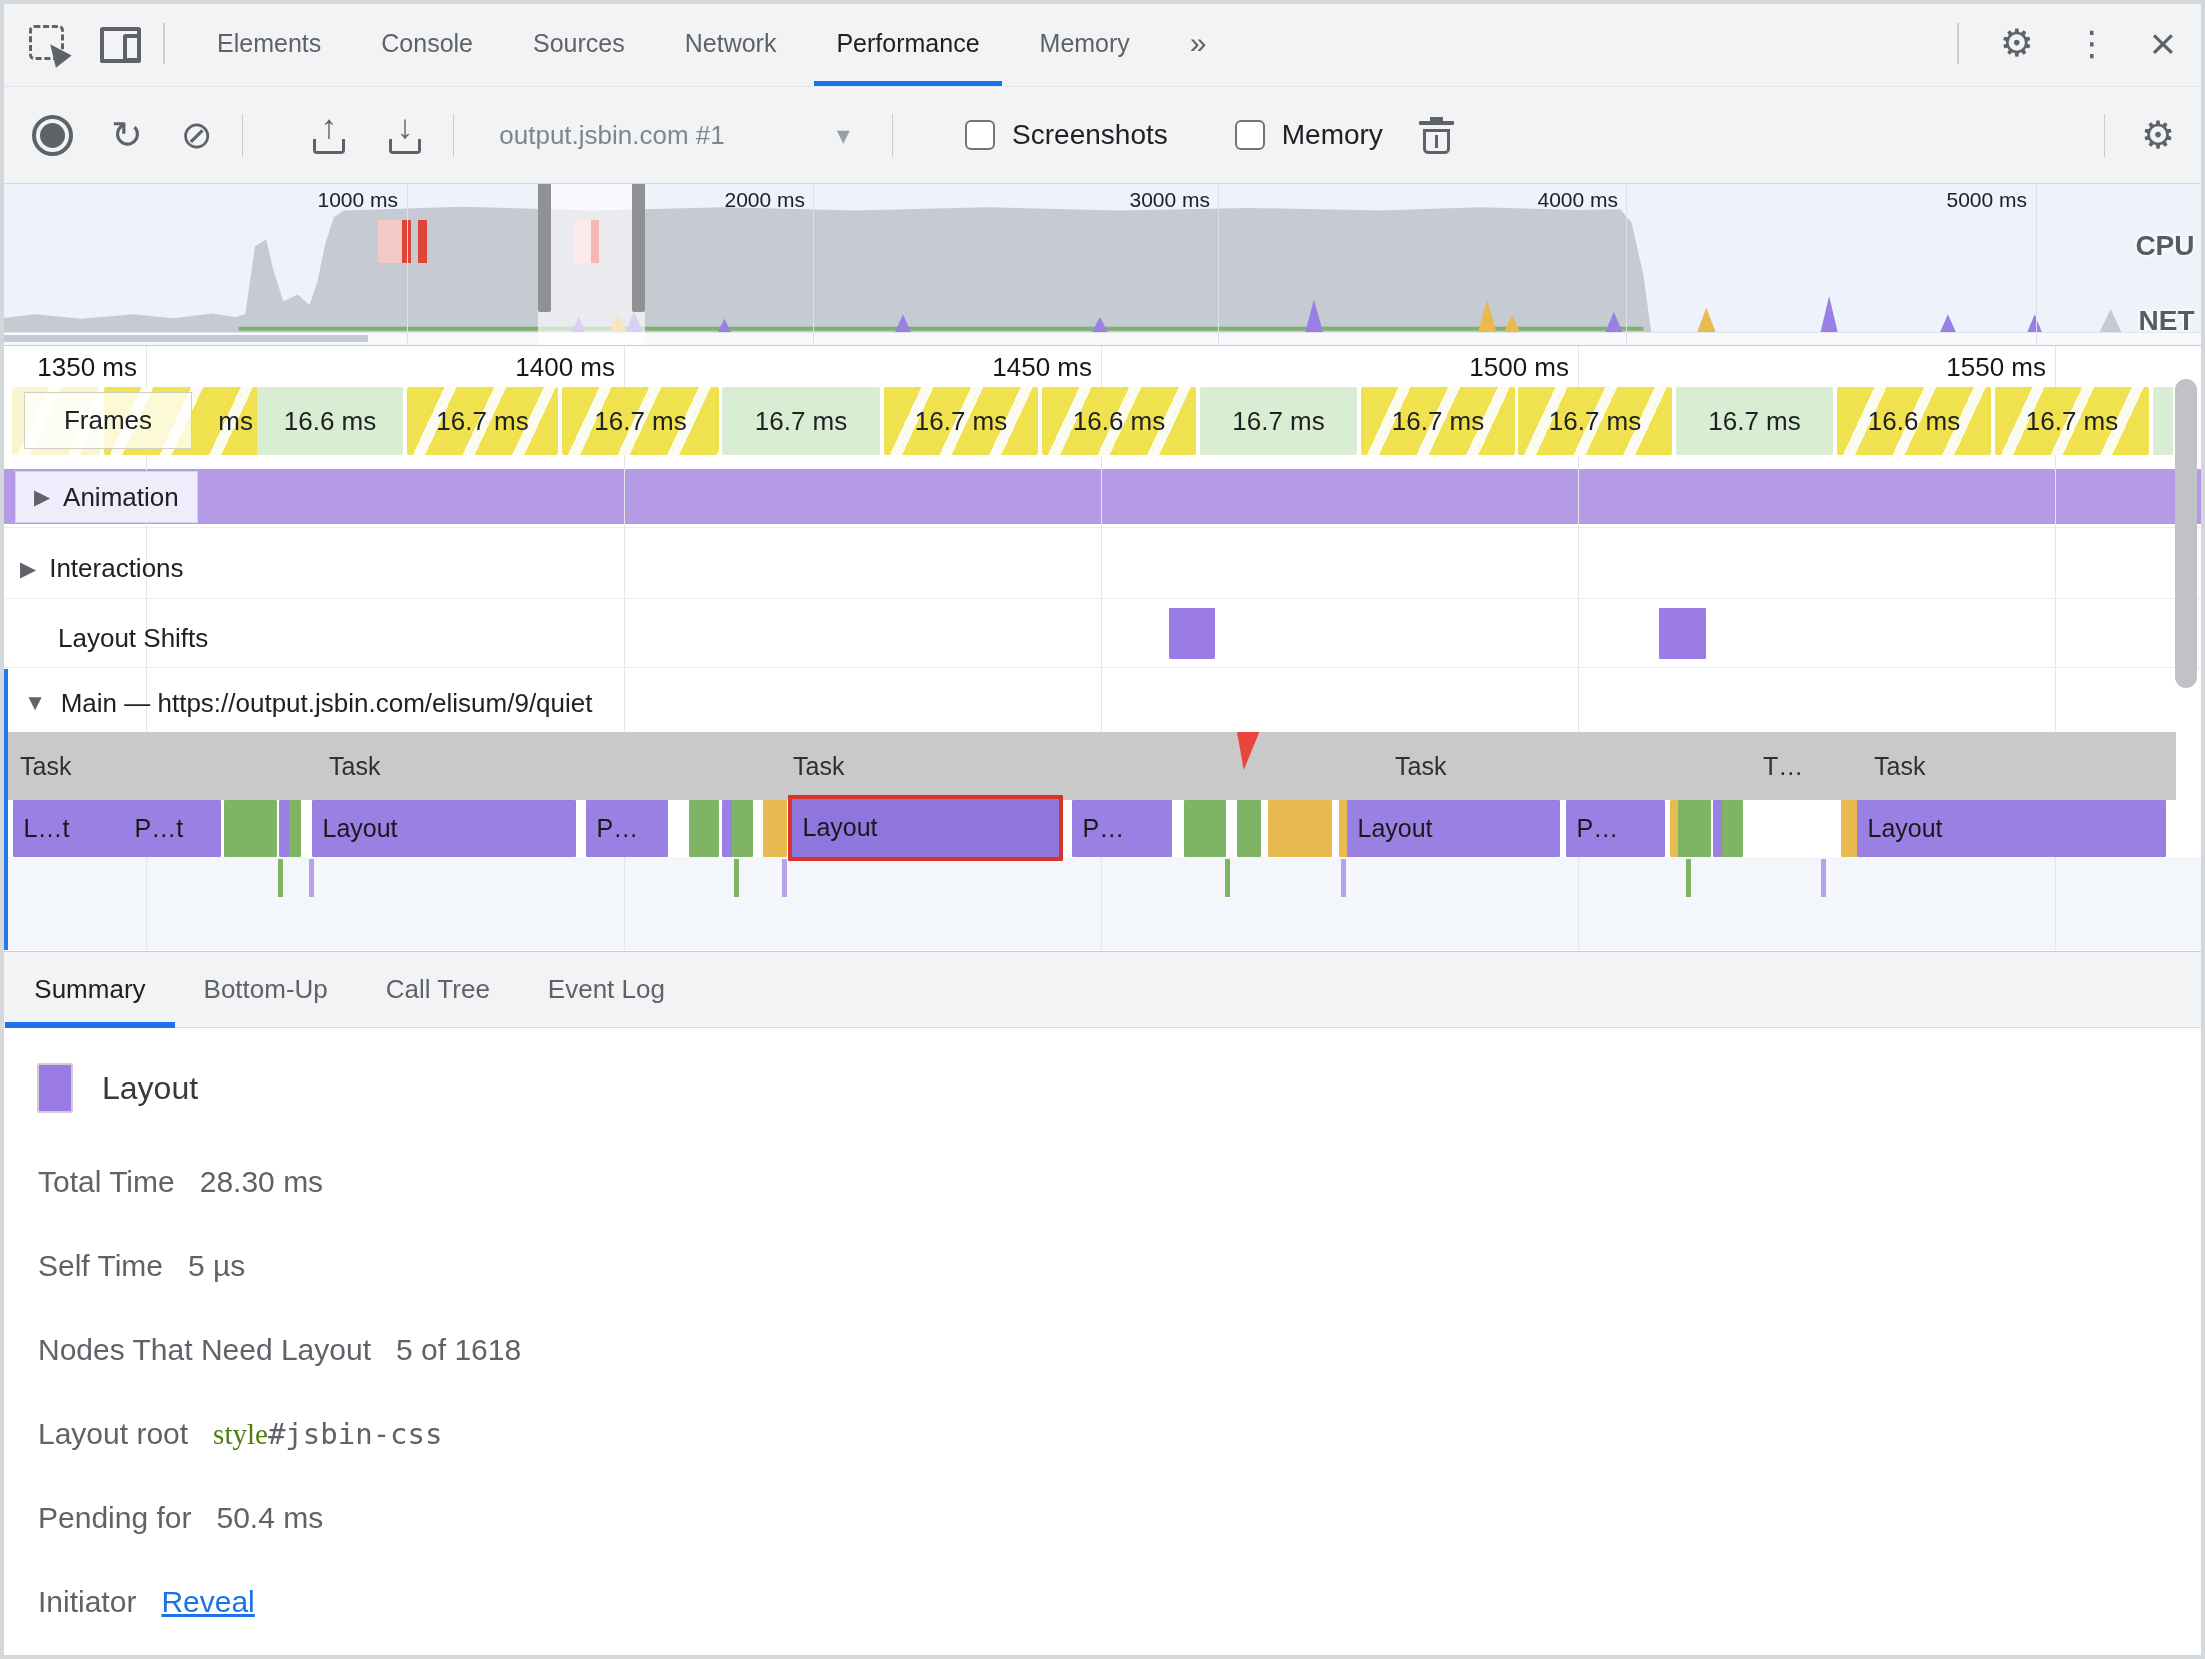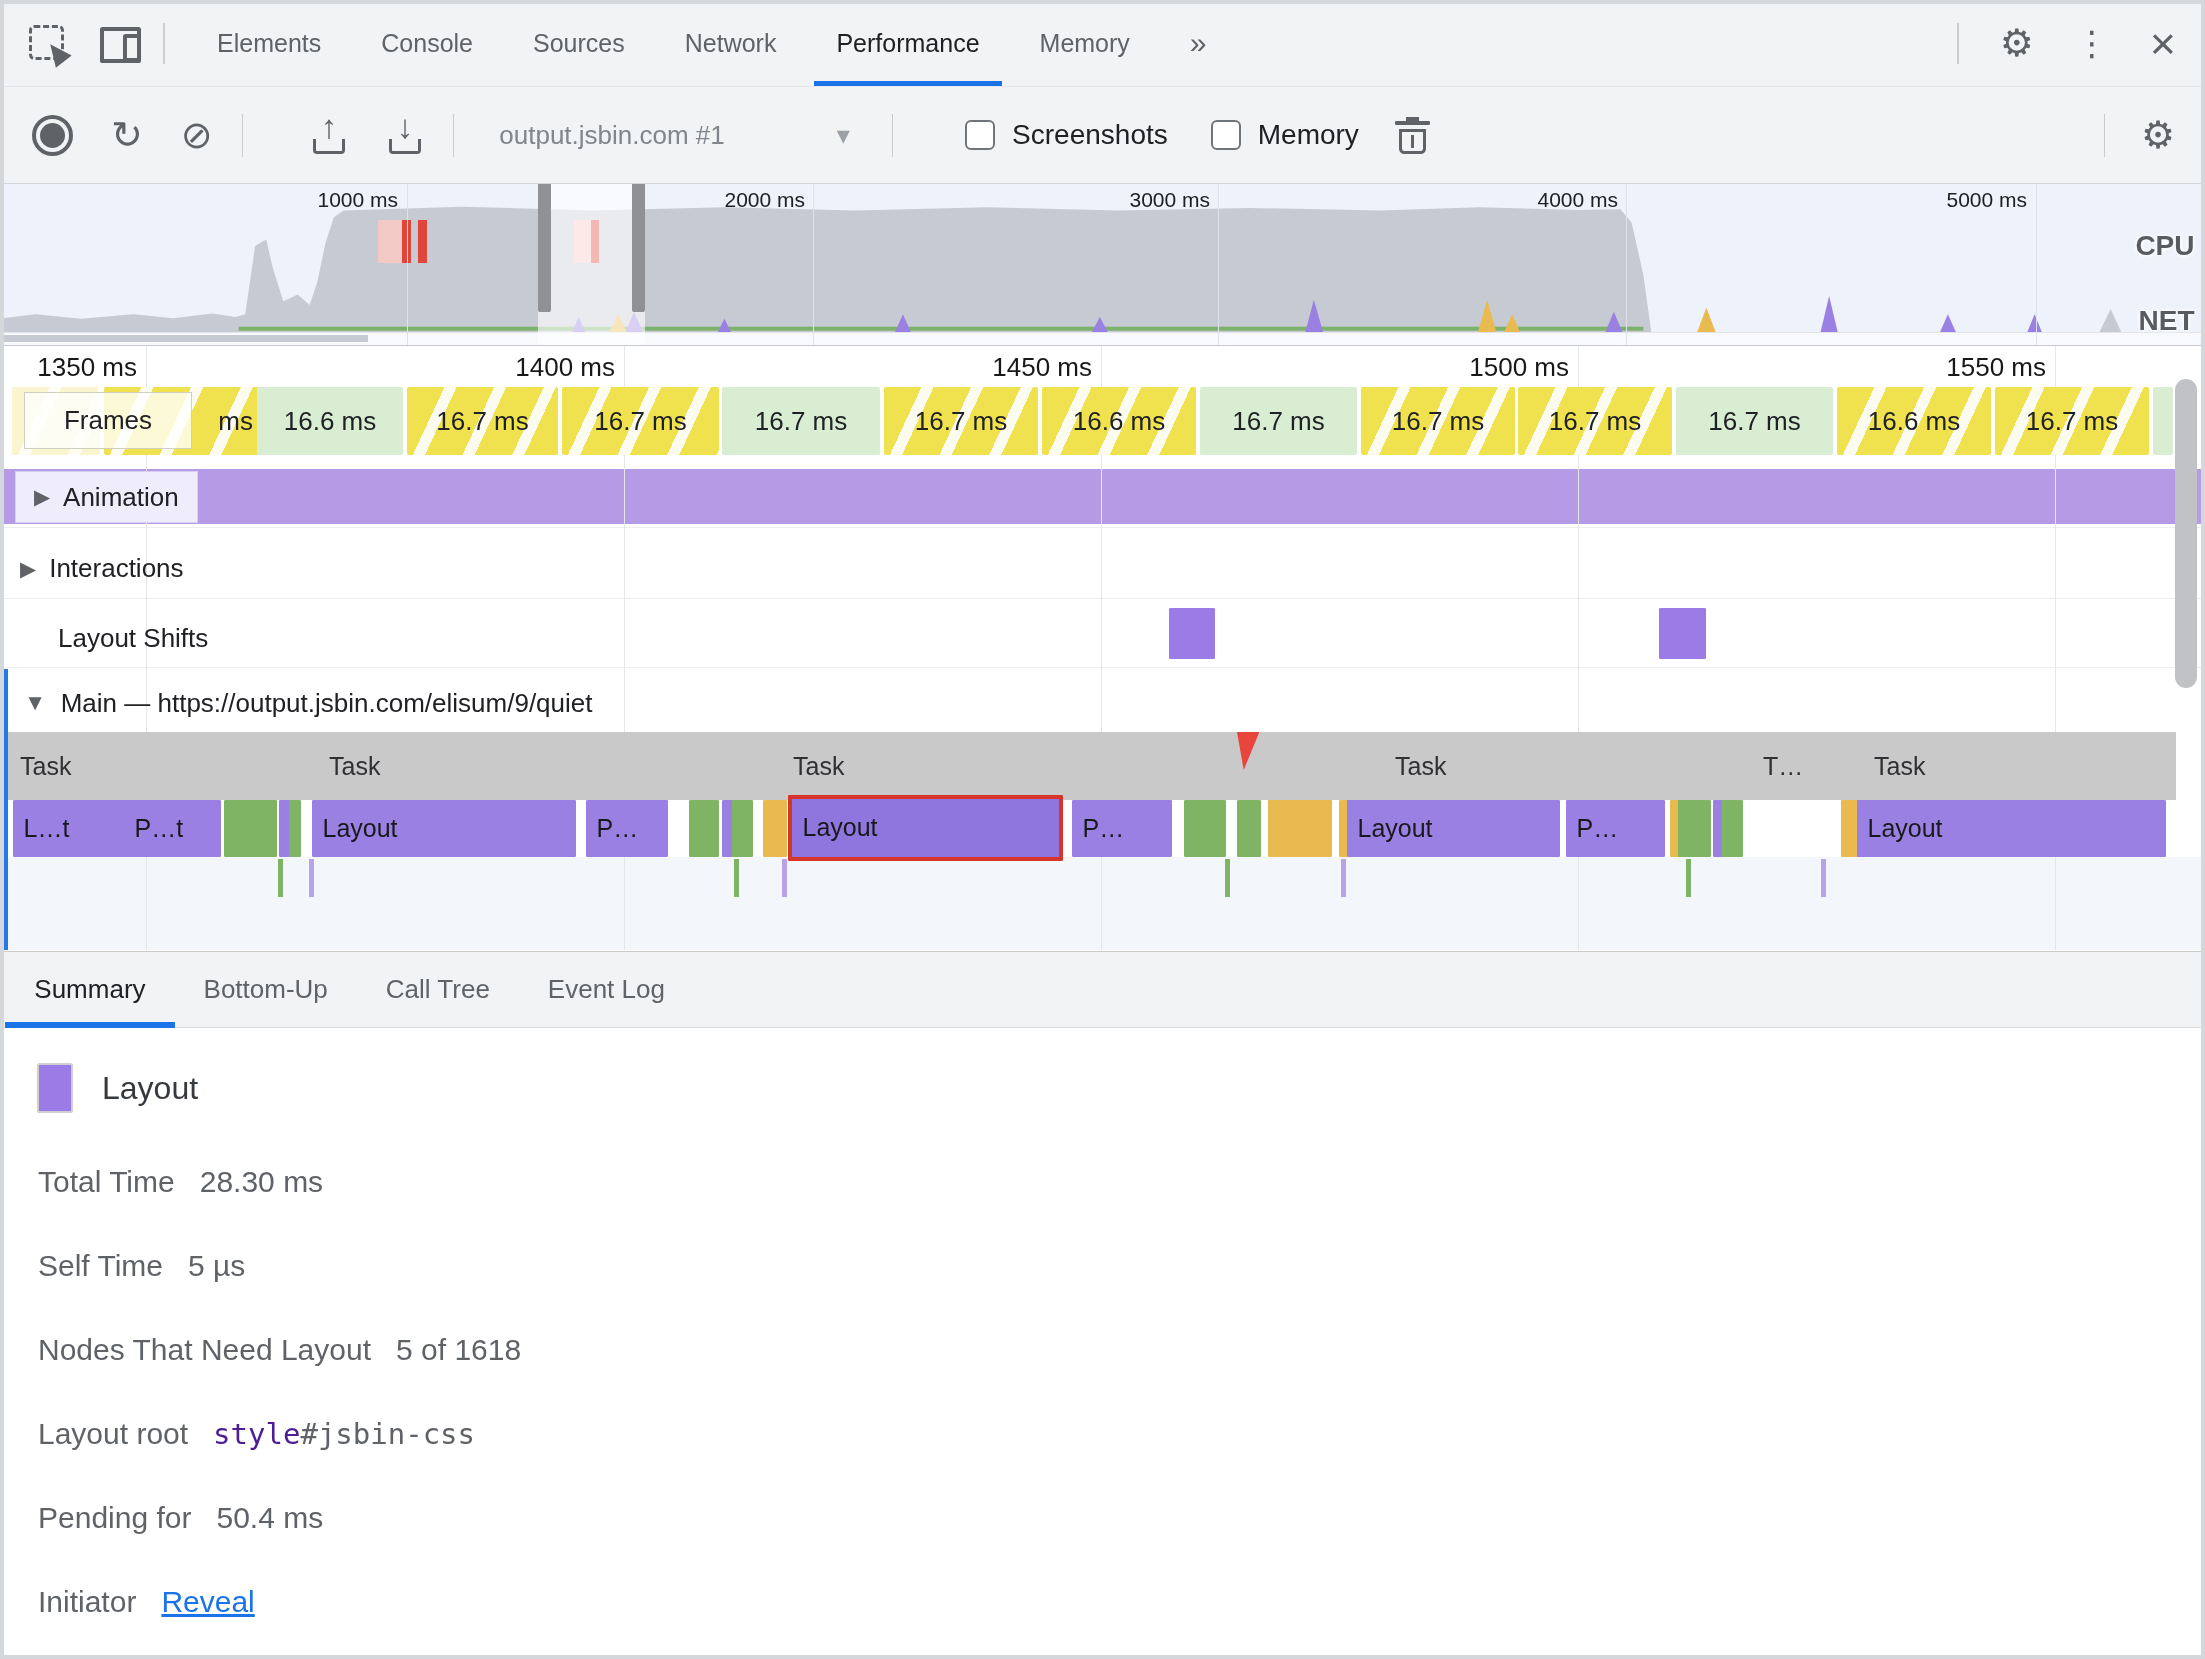--- a/index.html
+++ b/index.html
@@ -112,21 +112,21 @@
   .stab.active{color:#202124;}
   .stab.active::after{content:"";position:absolute;left:0;right:0;bottom:-1.3px;height:6px;background:#1a73e8;}
   #summary{position:absolute;left:0;top:1029px;width:2205px;height:631px;background:#fff;z-index:4;}
   .sum-title{position:absolute;left:37px;top:34px;display:flex;align-items:center;gap:29px;font-size:32px;color:#36393d;}
   .swatch{width:32px;height:46px;background:#9b7ce6;border:2px solid #cfcfcf;border-radius:2.6px;}
   #sum-rows{position:absolute;left:38px;top:111px;right:39px;}
   .sum-row{height:84px;display:flex;align-items:center;font-size:30px;color:#5f6368;}
   .seg{margin-right:25px;white-space:pre;}
   .seg.val{color:#5f6368;}
   .seg.code{font-family:"DejaVu Sans Mono","Liberation Mono",monospace;font-size:29px;color:#5f6368;margin-right:0;}
-  .seg.red{color:#4c1d95;}
+  .seg.red{color:#4d7c0f;font-family:Liberation Serif, serif;}
   .seg.link{color:#1a73e8;text-decoration:underline;}
 </style>
 </head>
 <body>
 
 <div id="devtools">
 
   <div id="tabbar">
     <div class="inspect-icon">
       <div class="dashbox"></div>
@@ -166,21 +166,21 @@
     <div class="updl">
       <div class="arrow">↓</div>
       <div class="tray"></div>
     </div>
     <div class="tsep"></div>
     <div class="target">
       <span>output.jsbin.com #1</span>
       <span class="caret-glyph">▾</span>
     </div>
     <div class="tsep"></div>
-    <div id="cb-group" style="display:flex;align-items:center;">
+    <div id="cb-group" style="display:flex;align-items:center;gap:24px;">
         <div class="cb-item">
           <div class="cb"></div>
           <div class="cb-label">Screenshots</div>
         </div>
         <div class="cb-item">
           <div class="cb"></div>
           <div class="cb-label">Memory</div>
         </div>
       </div>
     <div class="trash">

